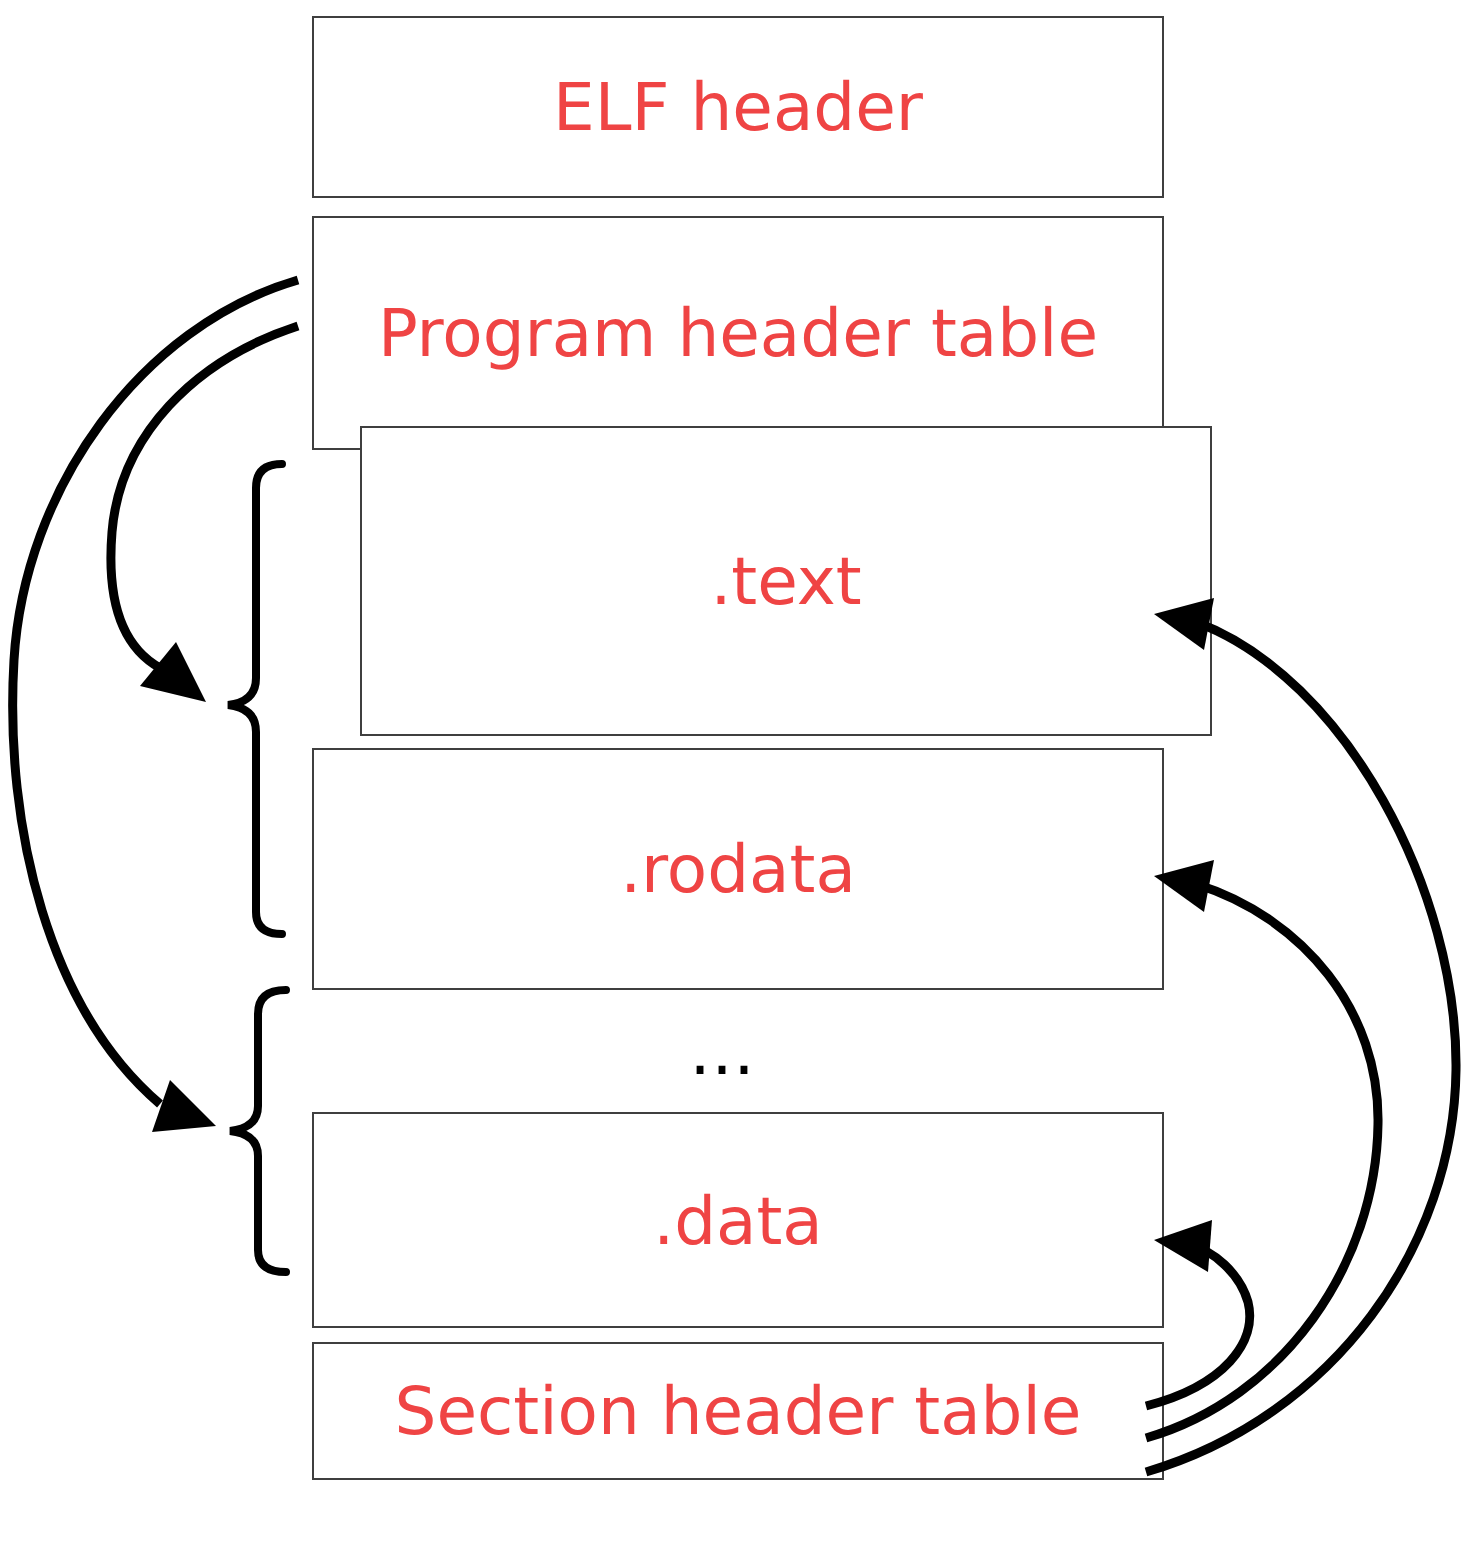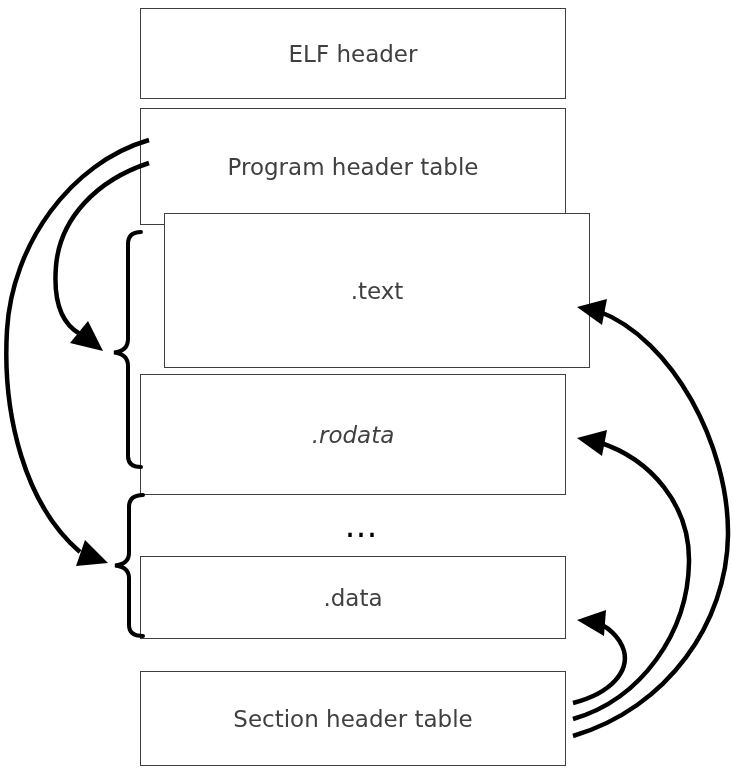--- a/index.html
+++ b/index.html
@@ -10,49 +10,49 @@
   #stage {
     position: relative;
     width: 732px;
     height: 774px;
     background: #ffffff;
     font-family: "DejaVu Sans", "Liberation Sans", sans-serif;
     overflow: hidden;
   }
   .box {
     position: absolute;
-    left: 140px;
+    left: 156px;
     width: 426px;
     box-sizing: border-box;
     border: 1.5px solid #3f3f3f;
     background: #ffffff;
     display: flex;
     align-items: center;
     justify-content: center;
-    font-size: 23px;
-    color: #404040;
+    font-size: 33px;
+    color: #ef4444;
     white-space: nowrap;
   }
   .gap-label {
     position: absolute;
     left: 148px;
     width: 426px;
     display: flex;
     align-items: center;
     justify-content: center;
     font-size: 33px;
     color: #000000;
   }
   #box-elf-header            { top: 8px;   height: 91px;  }
   #box-program-header-table  { top: 108px; height: 117px;  }
   #box-text                  { top: 213px; height: 155px; margin-left: 24px; }
-  #box-rodata                { top: 374px; height: 121px; font-style: italic; }
+  #box-rodata                { top: 374px; height: 121px; }
   #gap-ellipsis              { top: 495px; height: 61px;  }
-  #box-data                  { top: 556px; height: 83px; }
-  #box-section-header-table  { top: 671px; height: 95px;  }
+  #box-data                  { top: 556px; height: 108px; }
+  #box-section-header-table  { top: 671px; height: 69px;  }
   #connector-layer {
     position: absolute;
     top: 0;
     left: 0;
     pointer-events: none;
   }
   .connector {
     fill: none;
     stroke: #000000;
     stroke-width: 4.5;

